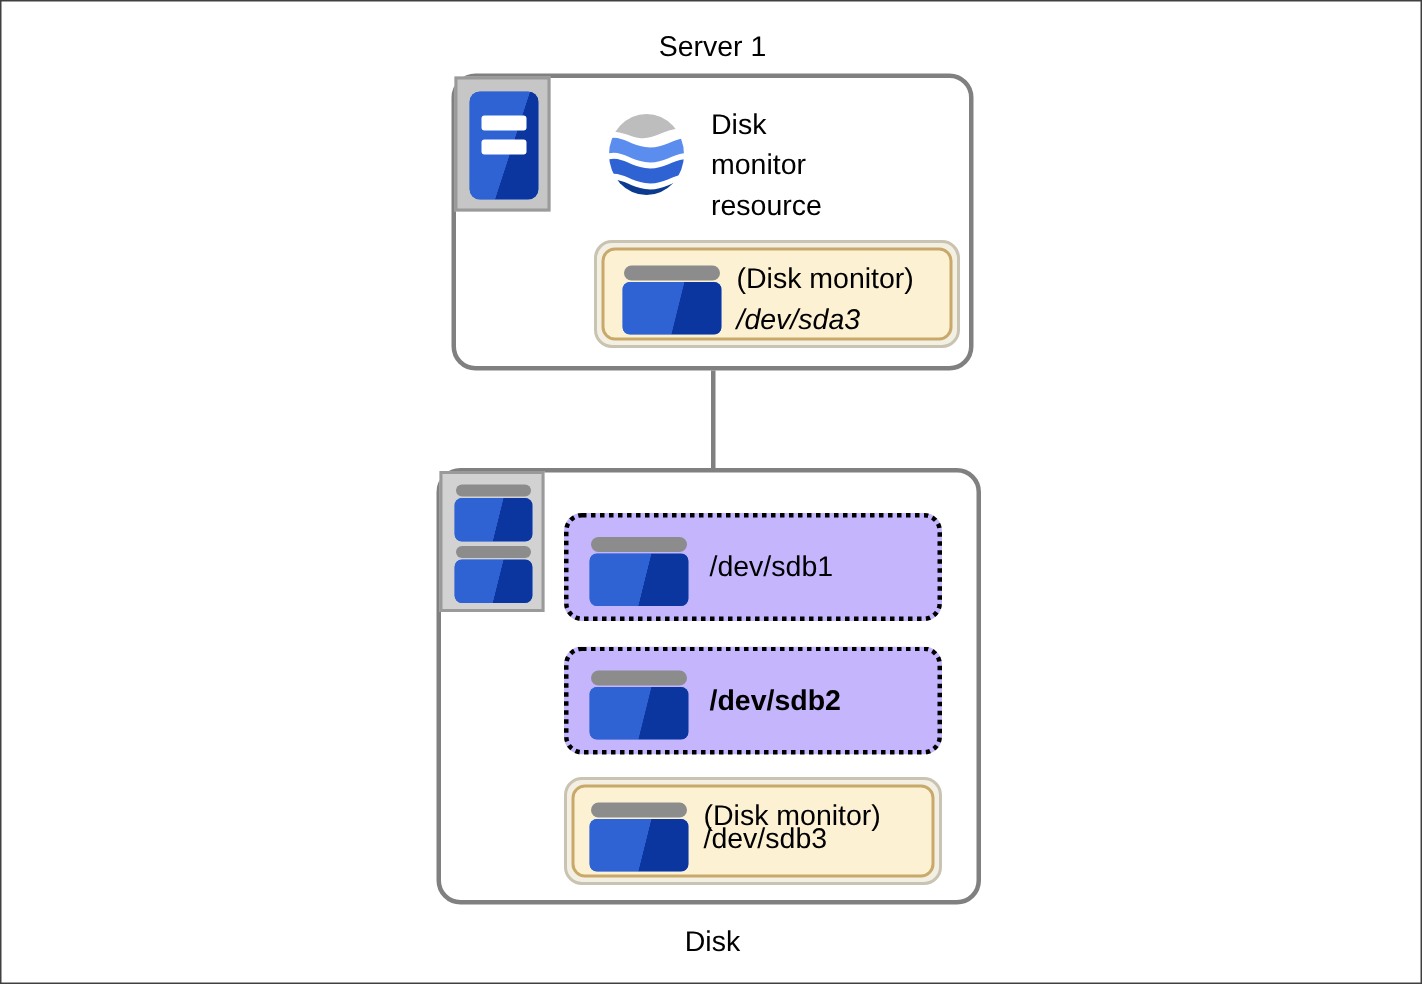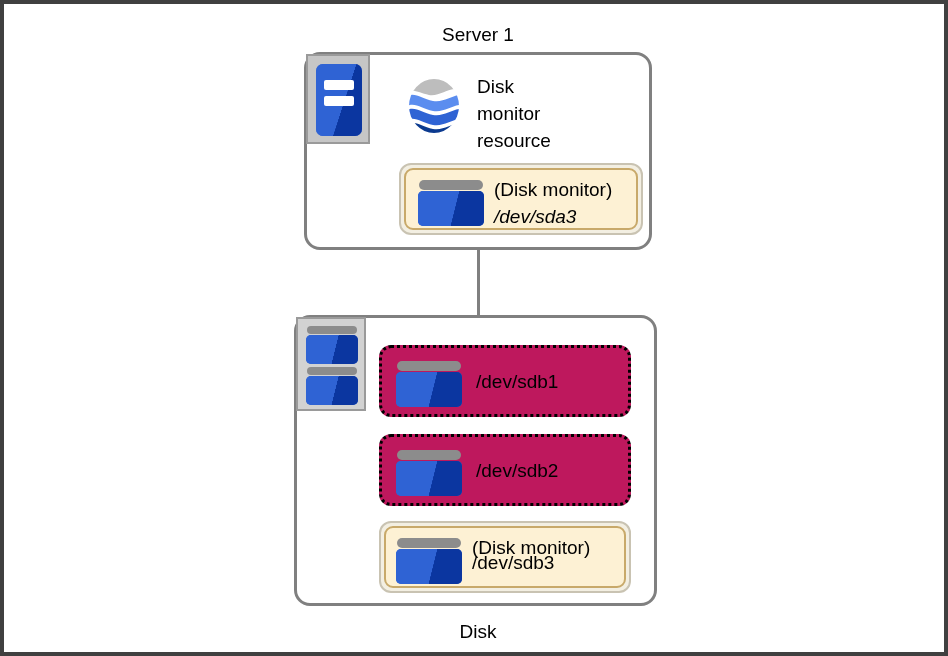--- a/index.html
+++ b/index.html
@@ -12,21 +12,21 @@
     height: 656px;
     font-family: "Liberation Sans", sans-serif;
     overflow: hidden;
   }
   #page {
     position: relative;
     width: 948px;
     height: 656px;
     background: #ffffff;
     box-sizing: border-box;
-    border: 4px solid #404040;
+    border: 1px solid #404040;
   }
 
   
   .label {
     position: absolute;
     font-size: 19px;
     color: #000000;
     line-height: 27px;
     white-space: pre-line;
   }
@@ -137,21 +137,21 @@
     background: #fdf1d4;
     border: 2px solid #c8a96a;
     border-radius: 9px;
     box-sizing: border-box;
     position: relative;
   }
 
   
   .dotted-box {
     position: absolute;
-    background: #be185d;
+    background: #c4b5fd;
     border: 3px dotted #000000;
     border-radius: 12px;
     box-sizing: border-box;
   }
 </style>
 </head>
 <body>
 
 <div id="page">
 
@@ -231,21 +231,21 @@
       <div class="label" style="left:94px; top:20px;">/dev/sdb1</div>
     </div>
 
     <div class="dotted-box" style="left:82px; top:116px; width:252px; height:72px;">
       <div class="disk-icon" style="left:14px; top:13px; width:66px; height:46px;">
         <div class="cap"></div>
         <div class="body">
             <div class="shade"></div>
           </div>
       </div>
-      <div class="label" style="left:94px; top:20px;">/dev/sdb2</div>
+      <div class="label" style="left:94px; top:20px;font-weight:bold;">/dev/sdb2</div>
     </div>
 
     <div class="monitor-box" style="left:82px; top:203px; width:252px; height:72px;">
       <div class="inner">
         <div class="disk-icon" style="left:10px; top:10px; width:66px; height:46px;">
           <div class="cap"></div>
           <div class="body">
               <div class="shade"></div>
             </div>
         </div>

